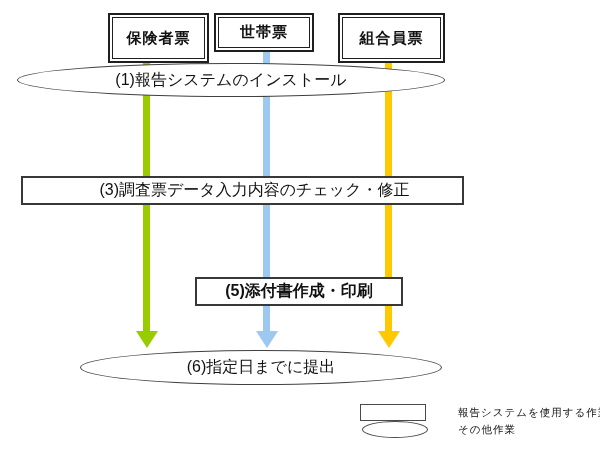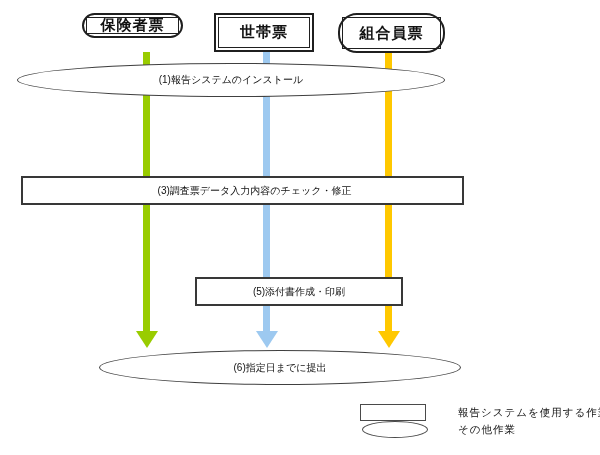--- a/index.html
+++ b/index.html
@@ -41,21 +41,21 @@
     top:331px;
     clip-path:polygon(0 0,100% 0,50% 100%);
     z-index:1;
   }
   
   .step{
     position:absolute;
     background:#ffffff;
     box-sizing:border-box;
     display:flex;align-items:center;justify-content:center;
-    font-size:10px;
+    font-size:16px;
     white-space:nowrap;
     z-index:2;
   }
   .step.rect{border:2px solid #383838;}
   .step.ellipse{border:1.5px solid #404040;border-radius:50%;}
   
   .legend-sym{
     position:absolute;
     background:#ffffff;
     box-sizing:border-box;
@@ -78,33 +78,33 @@
 <div class="canvas">
 
   <div class="flow-line" style="left: 143px; background-color: rgb(153, 204, 0);"></div>
   <div class="flow-line" style="left: 263px; background-color: rgb(157, 201, 240);"></div>
   <div class="flow-line" style="left: 385px; background-color: rgb(255, 200, 0);"></div>
 
   <div class="arrow-head" style="left: 136px; background-color: rgb(153, 204, 0);"></div>
   <div class="arrow-head" style="left: 256px; background-color: rgb(157, 201, 240);"></div>
   <div class="arrow-head" style="left: 378px; background-color: rgb(255, 200, 0);"></div>
 
-  <div class="src-box" style="left:82px;top:13px;width:101px;height:25px;border-radius:13px;">
+  <div class="src-box" style="left:108px;top:13px;width:101px;height:50px;">
     <div class="src-box-inner">保険者票</div>
   </div>
   <div class="src-box" style="left:214px;top:13px;width:100px;height:39px;text-align:right;">
     <div class="src-box-inner">世帯票</div>
   </div>
-  <div class="src-box" style="left:338px;top:13px;width:107px;height:40px;border-radius:19px;">
+  <div class="src-box" style="left:338px;top:13px;width:107px;height:50px;">
     <div class="src-box-inner">組合員票</div>
   </div>
 
   <div class="step ellipse" style="left:17px;top:63px;width:428px;height:34px;">(1)報告システムのインストール</div>
   <div class="step rect" style="left:21px;top:176px;width:443px;height:29px;padding-left:24px;">(3)調査票データ入力内容のチェック・修正</div>
-  <div class="step rect" style="left:195px;top:277px;width:208px;height:29px;">(5)添付書作成・印刷</div>
-  <div class="step ellipse" style="left:99px;top:350px;width:362px;height:35px;">(6)指定日までに提出</div>
+  <div class="step rect" style="left:195px;top:277px;width:208px;height:29px;font-weight:bold;">(5)添付書作成・印刷</div>
+  <div class="step ellipse" style="left:80px;top:350px;width:362px;height:35px;">(6)指定日までに提出</div>
 
   <div class="legend-sym" style="left:360px;top:404px;width:66px;height:17px;"></div>
   <div class="legend-label" style="left:458px;top:404px;height:17px;">報告システムを使用する作業</div>
   <div class="legend-sym ellipse" style="left:362px;top:421px;width:66px;height:17px;"></div>
   <div class="legend-label" style="left:458px;top:421px;height:17px;">その他作業</div>
 
 </div>
 
 </body></html>

